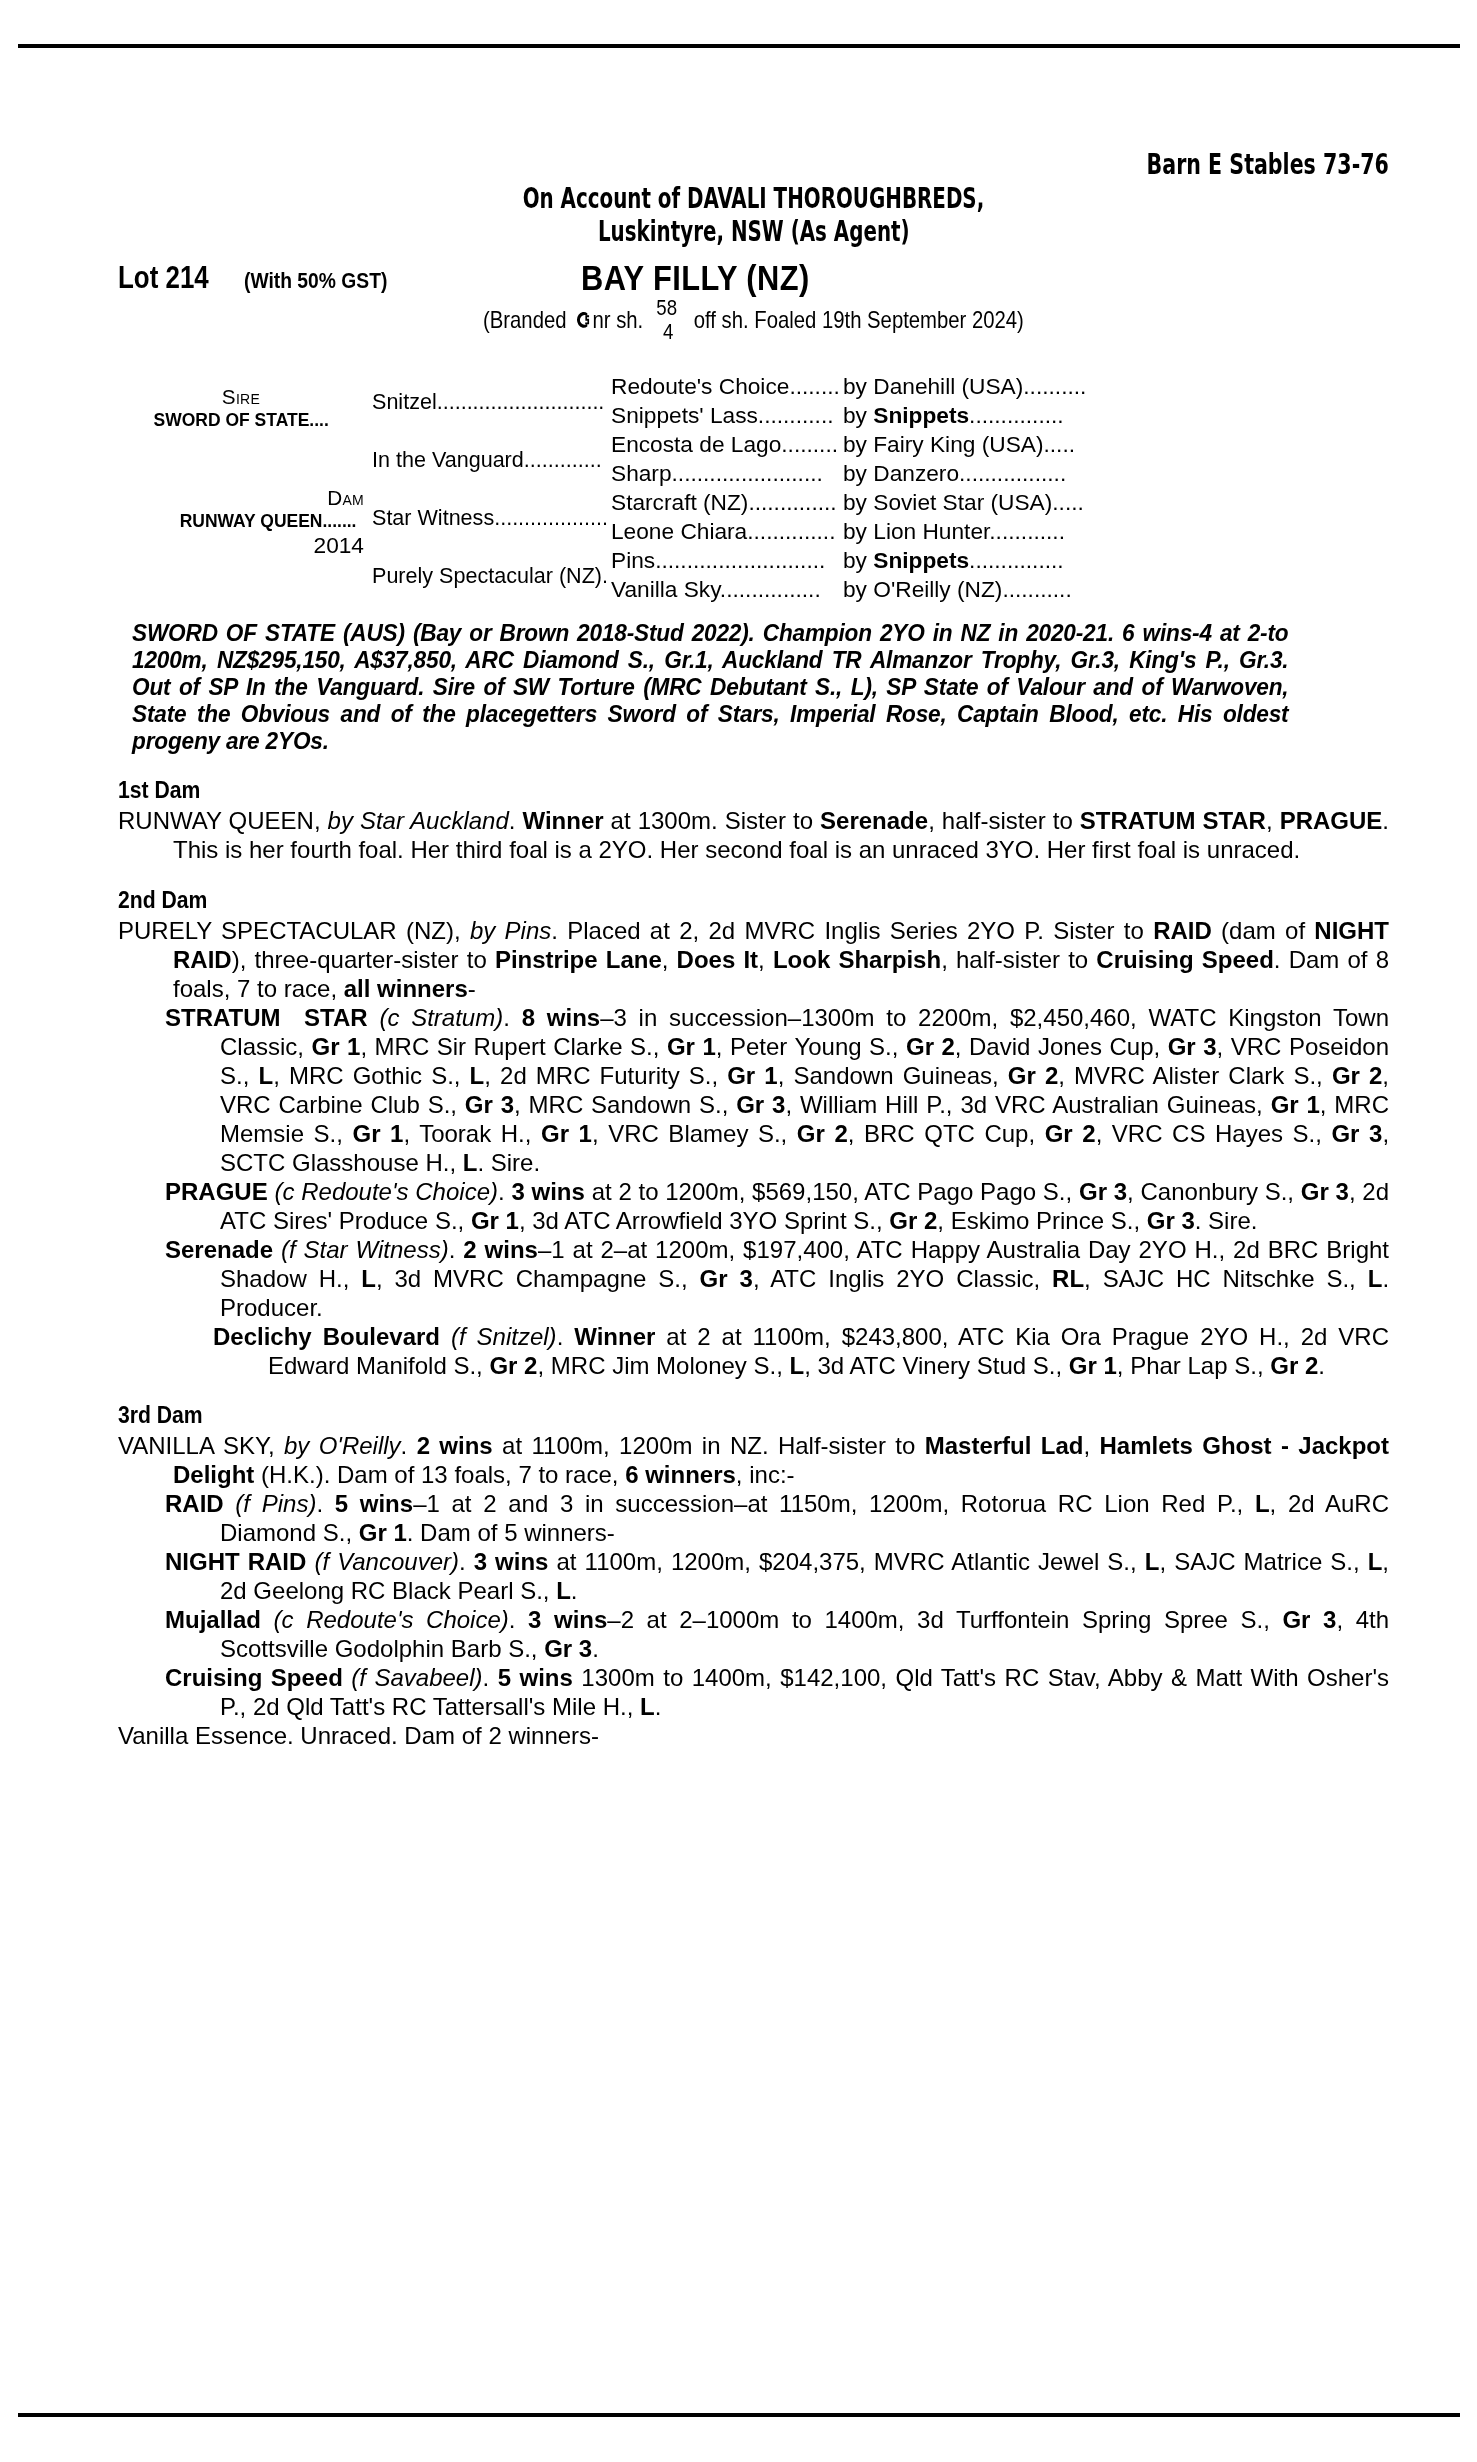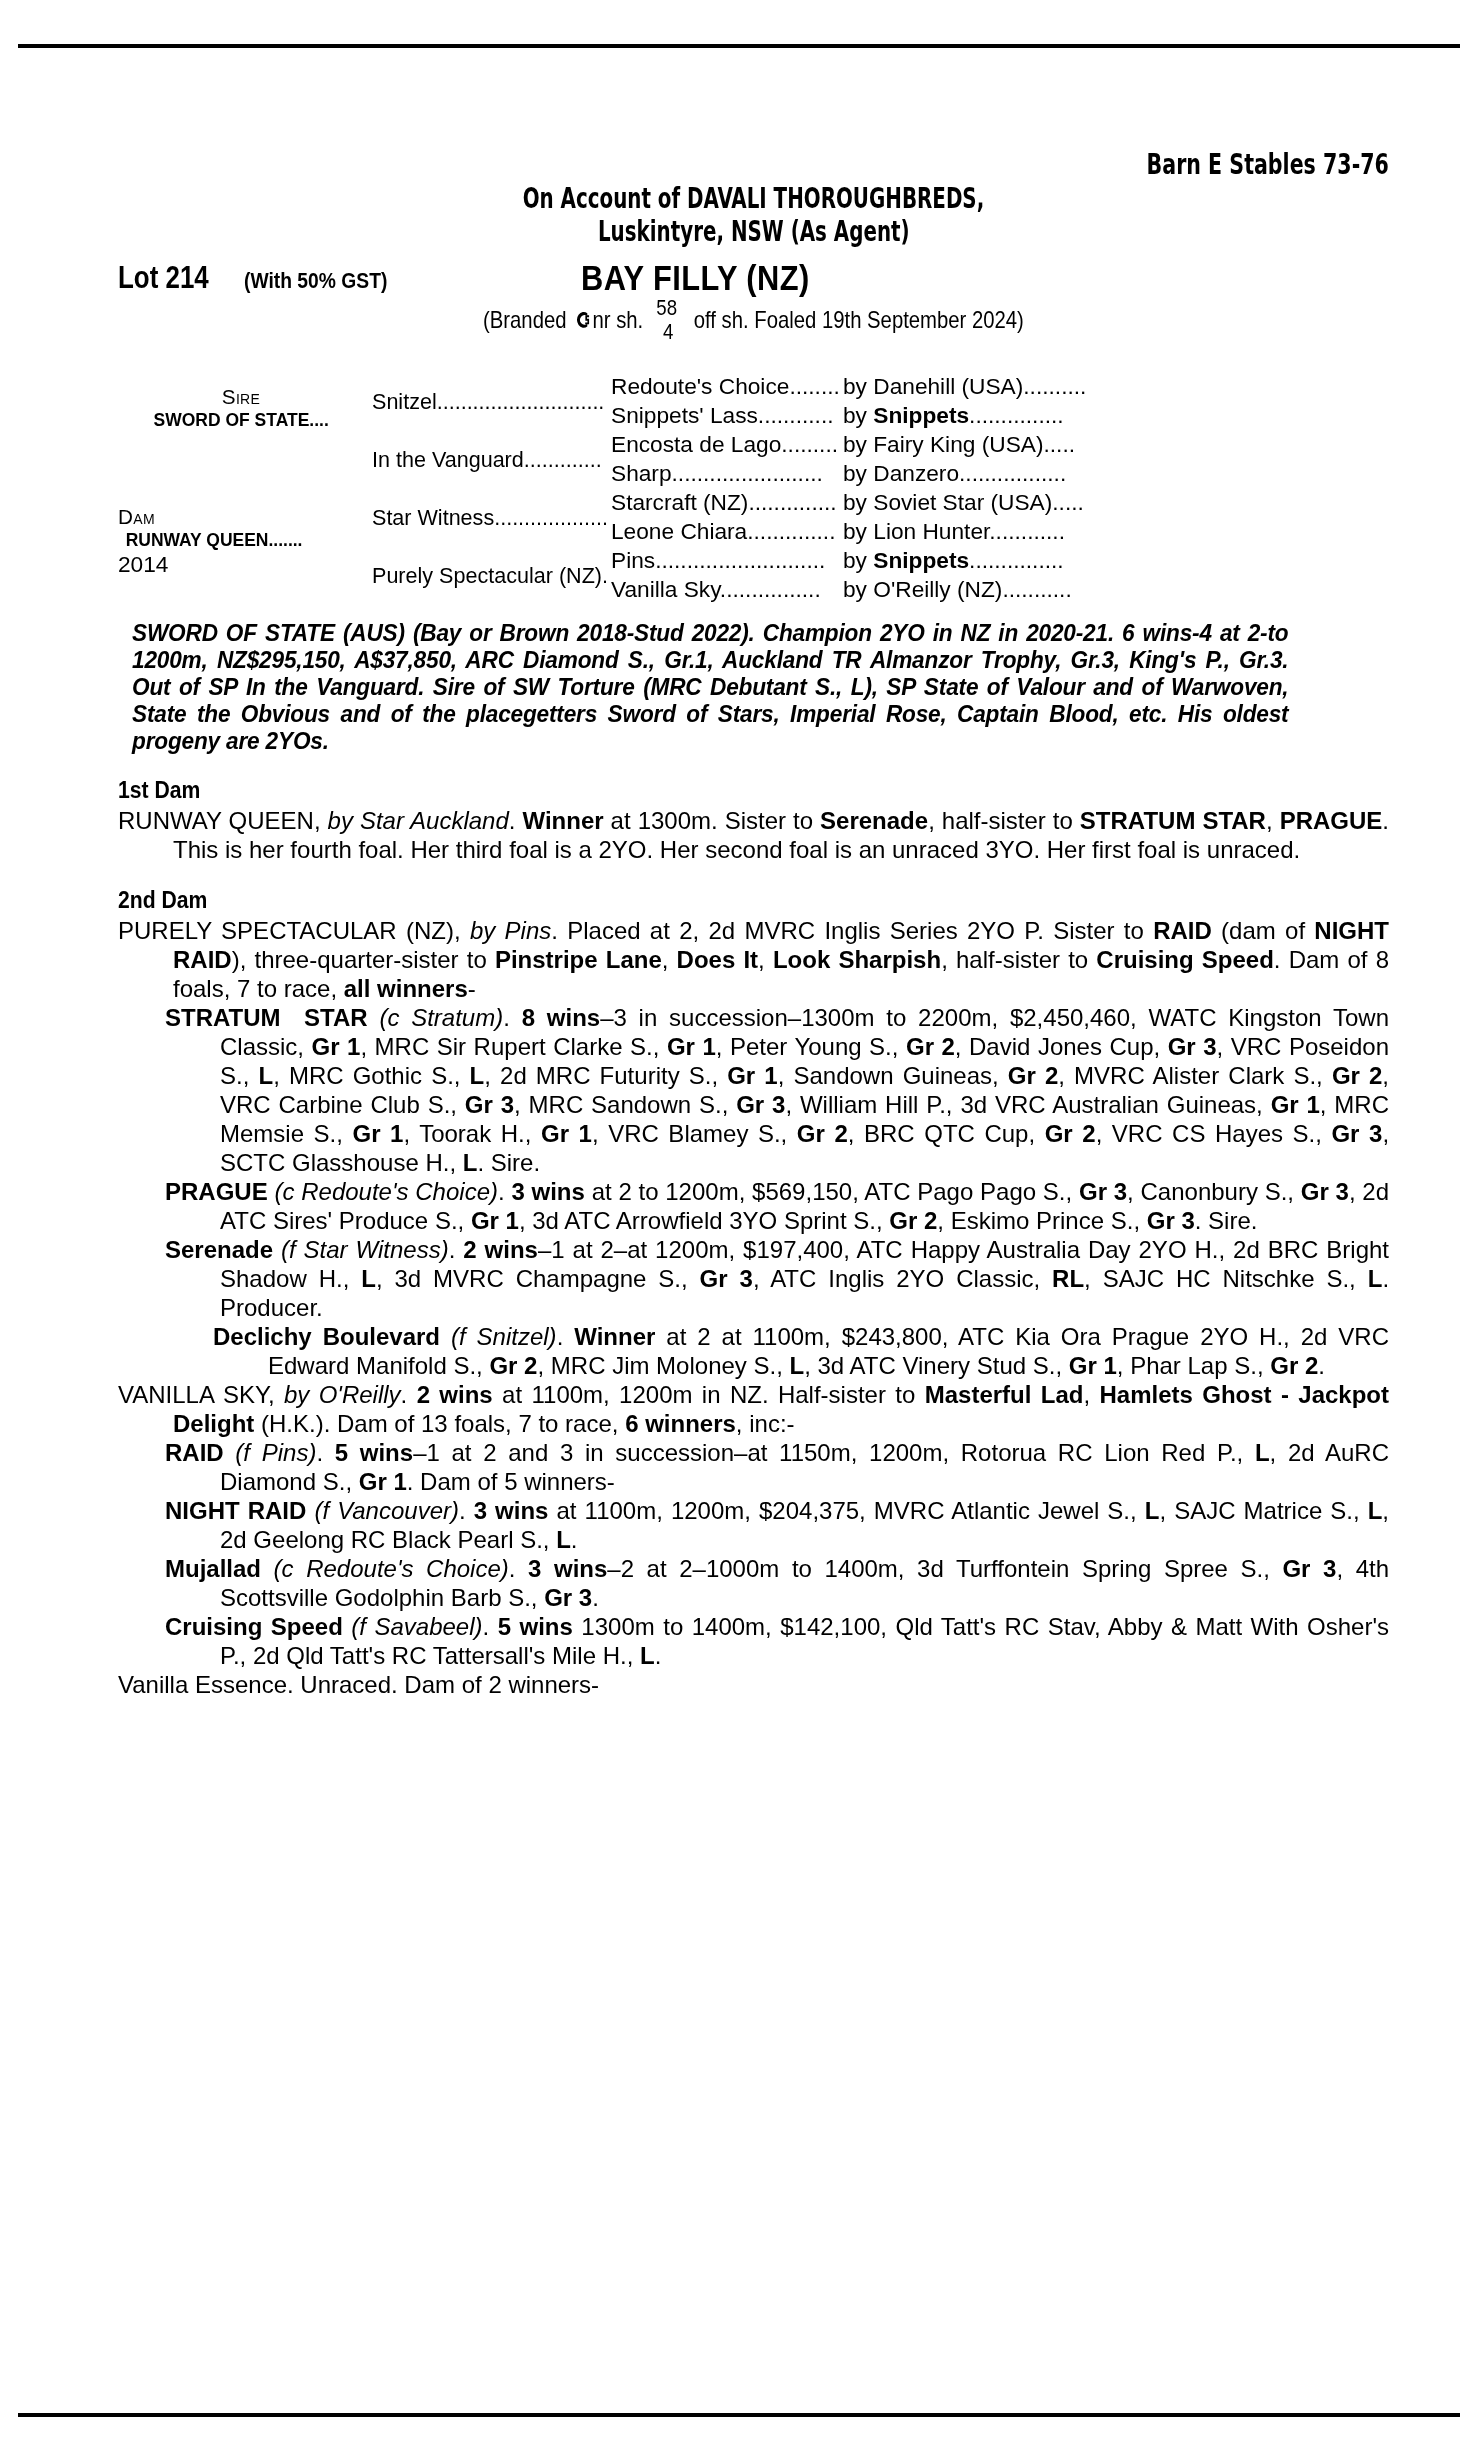--- a/index.html
+++ b/index.html
@@ -133,21 +133,21 @@
     letter-spacing: 0.3px;
   }
   .ped-name-bold {
     font-weight: bold;
     font-size: 19px;
     white-space: nowrap;
   }
   .ped-name-bold .narrow { display:inline-block; transform: scaleX(0.92); transform-origin:center center; }
   .ped-year { font-size: 22.7px; }
   .sire-block { position: absolute; left: 0; top: 13.8px; width: 246px; text-align:center;}
-  .dam-block  { position: absolute; left: 0; top: 114px; width: 246px; text-align:left;margin-top:19px;}
+  .dam-block  { position: absolute; left: 0; top: 114px; width: 246px; text-align:right;}
 
   .ped-col-mid {
     position: absolute;
     left: 254px; top: 0;
     width: 234px;
   }
   .ped-col-mid div {
     height: 58px;
     line-height: 58px;
     white-space: nowrap;
@@ -296,20 +296,21 @@
 
     <div id="dam-sections">
         <div class="dam-heading"><span class="narrow">1st Dam</span></div>
         <p class="entry lvl0">RUNWAY QUEEN, <i>by Star Auckland</i>. <b>Winner</b> at 1300m. Sister to <b>Serenade</b>, half-sister to <b>STRATUM STAR</b>, <b>PRAGUE</b>. This is her fourth foal. Her third foal is a 2YO. Her second foal is an unraced 3YO. Her first foal is unraced.</p>
         <div class="dam-heading"><span class="narrow">2nd Dam</span></div>
         <p class="entry lvl0">PURELY SPECTACULAR (NZ), <i>by Pins</i>. Placed at 2, 2d MVRC Inglis Series 2YO P. Sister to <b>RAID</b> (dam of <b>NIGHT RAID</b>), three-quarter-sister to <b>Pinstripe Lane</b>, <b>Does It</b>, <b>Look Sharpish</b>, half-sister to <b>Cruising Speed</b>. Dam of 8 foals, 7 to race, <b>all winners</b>-</p>
         <p class="entry lvl1"><b>STRATUM&nbsp;&nbsp;STAR</b> <i>(c Stratum)</i>. <b>8 wins</b>–3 in succession–1300m to 2200m, $2,450,460, WATC Kingston Town Classic, <b>Gr 1</b>, MRC Sir Rupert Clarke S., <b>Gr 1</b>, Peter Young S., <b>Gr 2</b>, David Jones Cup, <b>Gr 3</b>, VRC Poseidon S., <b>L</b>, MRC Gothic S., <b>L</b>, 2d MRC Futurity S., <b>Gr 1</b>, Sandown Guineas, <b>Gr 2</b>, MVRC Alister Clark S., <b>Gr 2</b>, VRC Carbine Club S., <b>Gr 3</b>, MRC Sandown S., <b>Gr 3</b>, William Hill P., 3d VRC Australian Guineas, <b>Gr 1</b>, MRC Memsie S., <b>Gr 1</b>, Toorak H., <b>Gr 1</b>, VRC Blamey S., <b>Gr 2</b>, BRC QTC Cup, <b>Gr 2</b>, VRC CS Hayes S., <b>Gr 3</b>, SCTC Glasshouse H., <b>L</b>. Sire.</p>
         <p class="entry lvl1"><b>PRAGUE</b> <i>(c Redoute's Choice)</i>. <b>3 wins</b> at 2 to 1200m, $569,150, ATC Pago Pago S., <b>Gr 3</b>, Canonbury S., <b>Gr 3</b>, 2d ATC Sires' Produce S., <b>Gr 1</b>, 3d ATC Arrowfield 3YO Sprint S., <b>Gr 2</b>, Eskimo Prince S., <b>Gr 3</b>. Sire.</p>
         <p class="entry lvl1"><b>Serenade</b> <i>(f Star Witness)</i>. <b>2 wins</b>–1 at 2–at 1200m, $197,400, ATC Happy Australia Day 2YO H., 2d BRC Bright Shadow H., <b>L</b>, 3d MVRC Champagne S., <b>Gr 3</b>, ATC Inglis 2YO Classic, <b>RL</b>, SAJC HC Nitschke S., <b>L</b>. Producer.</p>
         <p class="entry lvl2"><b>Declichy Boulevard</b> <i>(f Snitzel)</i>. <b>Winner</b> at 2 at 1100m, $243,800, ATC Kia Ora Prague 2YO H., 2d VRC Edward Manifold S., <b>Gr 2</b>, MRC Jim Moloney S., <b>L</b>, 3d ATC Vinery Stud S., <b>Gr 1</b>, Phar Lap S., <b>Gr 2</b>.</p>
+        <div class="dam-heading"><span class="narrow">3rd Dam</span></div>
         <p class="entry lvl0">VANILLA SKY, <i>by O'Reilly</i>. <b>2 wins</b> at 1100m, 1200m in NZ. Half-sister to <b>Masterful Lad</b>, <b>Hamlets Ghost - Jackpot Delight</b> (H.K.). Dam of 13 foals, 7 to race, <b>6 winners</b>, inc:-</p>
         <p class="entry lvl1"><b>RAID</b> <i>(f Pins)</i>. <b>5 wins</b>–1 at 2 and 3 in succession–at 1150m, 1200m, Rotorua RC Lion Red P., <b>L</b>, 2d AuRC Diamond S., <b>Gr 1</b>. Dam of 5 winners-</p>
         <p class="entry lvl1"><b>NIGHT RAID</b> <i>(f Vancouver)</i>. <b>3 wins</b> at 1100m, 1200m, $204,375, MVRC Atlantic Jewel S., <b>L</b>, SAJC Matrice S., <b>L</b>, 2d Geelong RC Black Pearl S., <b>L</b>.</p>
         <p class="entry lvl1"><b>Mujallad</b> <i>(c Redoute's Choice)</i>. <b>3 wins</b>–2 at 2–1000m to 1400m, 3d Turffontein Spring Spree S., <b>Gr 3</b>, 4th Scottsville Godolphin Barb S., <b>Gr 3</b>.</p>
         <p class="entry lvl1"><b>Cruising Speed</b> <i>(f Savabeel)</i>. <b>5 wins</b> 1300m to 1400m, $142,100, Qld Tatt's RC Stav, Abby &amp; Matt With Osher's P., 2d Qld Tatt's RC Tattersall's Mile H., <b>L</b>.</p>
         <p class="entry lvl0">Vanilla Essence. Unraced. Dam of 2 winners-</p>
       </div>
 
   </div>
 </div>

